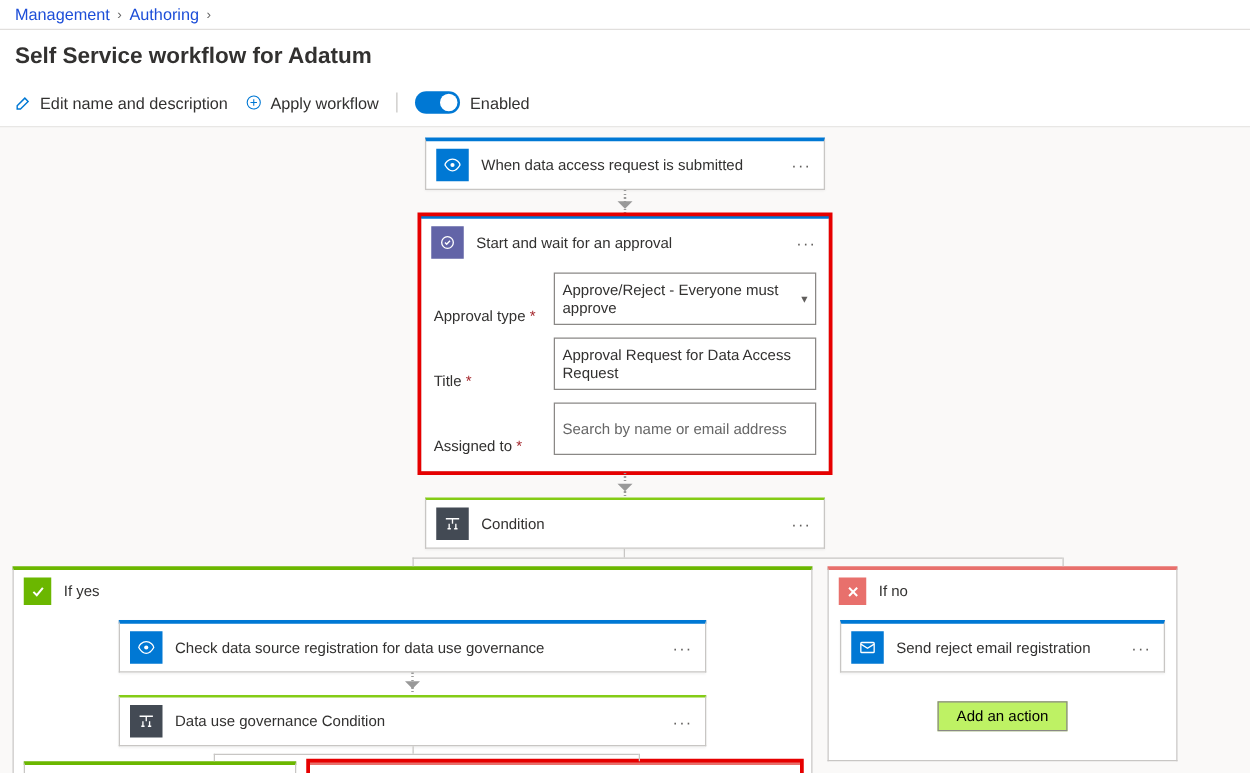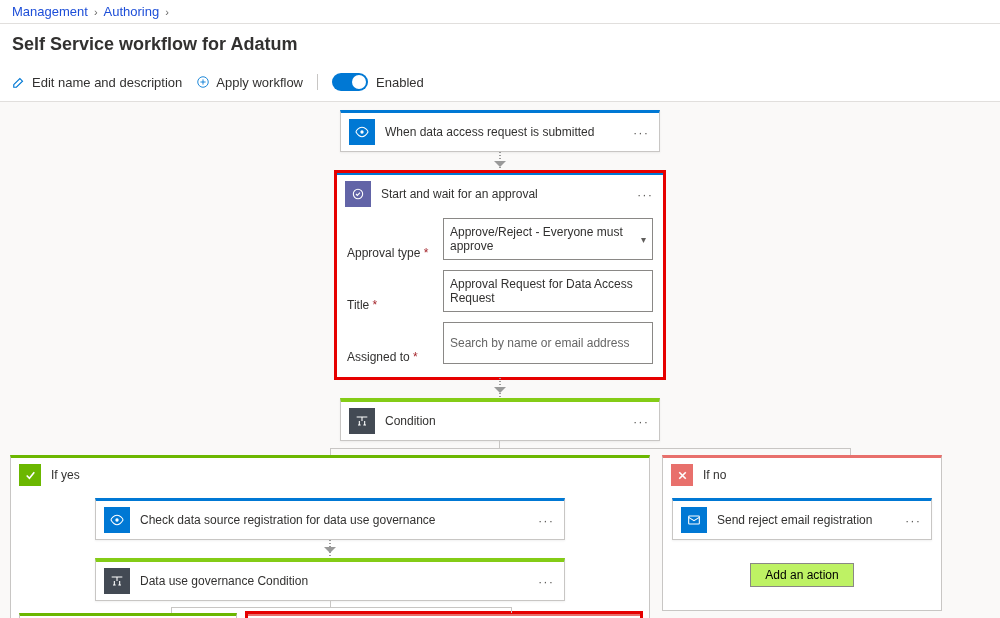--- a/index.html
+++ b/index.html
@@ -33,21 +33,21 @@
   .arrow { width:2px; background:repeating-linear-gradient(#999,#999 1px,transparent 1px,transparent 3px); margin:0 auto; position:relative; }
   .arrow::after { content:""; position:absolute; bottom:-1px; left:-5px; border:6px solid transparent; border-top-color:#999; }
   .branch-box { border:1px solid #c8c6c4; background:#fff; }
   .branch-head { display:flex; align-items:center; gap:10px; padding:6px 8px; }
   .sq { width:22px; height:22px; display:flex; align-items:center; justify-content:center; }
   .sq.green { background:#6bb700; }
   .sq.red { background:#e8706c; }
   .sq svg { width:13px; height:13px; stroke:#fff; fill:none; stroke-width:3; }
   .btn { border:1px solid #8a8886; background:#bef264; padding:4px 14px; font-size:12px; cursor:pointer; margin:23px auto; display:block; }
   .topbar-blue { border-top:3px solid #0078d4; }
-  .topbar-dark { border-top:4px solid #84cc16; }
+  .topbar-dark { border-top:2px solid #84cc16; }
   .topbar-green { border-top:3px solid #6bb700; }
   .topbar-red { border-top:3px solid #e8706c; }
   .highlight-red { outline:3px solid #e60000; outline-offset:-1px; }
   .bd-blue { background:#0078d4; }
   .bd-purple { background:#6264a7; }
   .bd-dark { background:#434a54; }
   
   .hline { position:absolute; height:1px; border-top:1px solid #c8c6c4; }
   .vline { position:absolute; width:1px; border-left:1px solid #c8c6c4; }
 </style>

